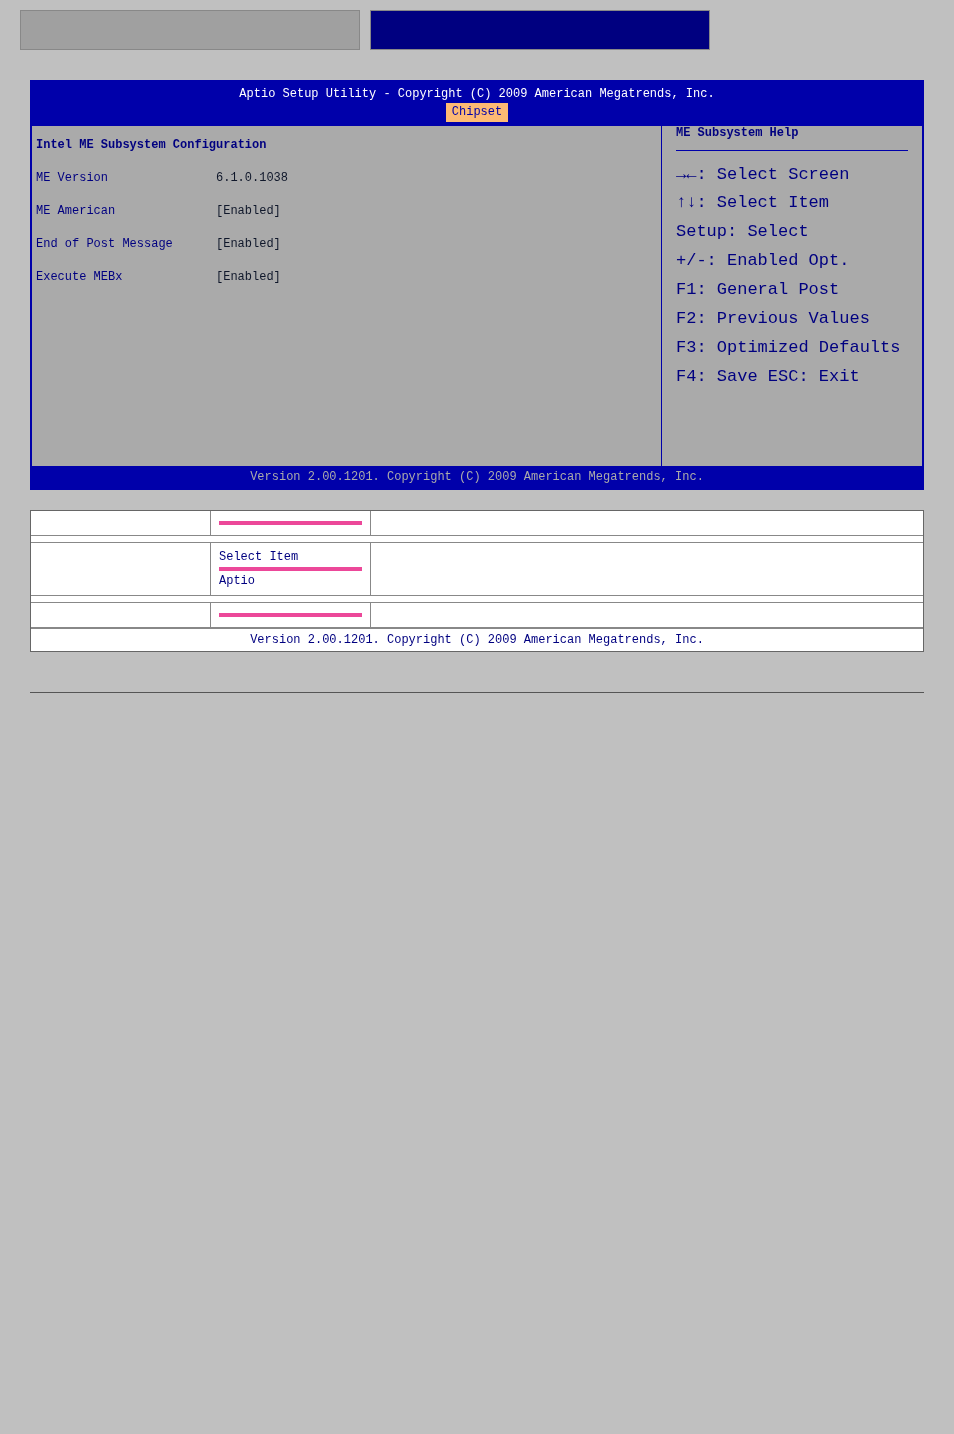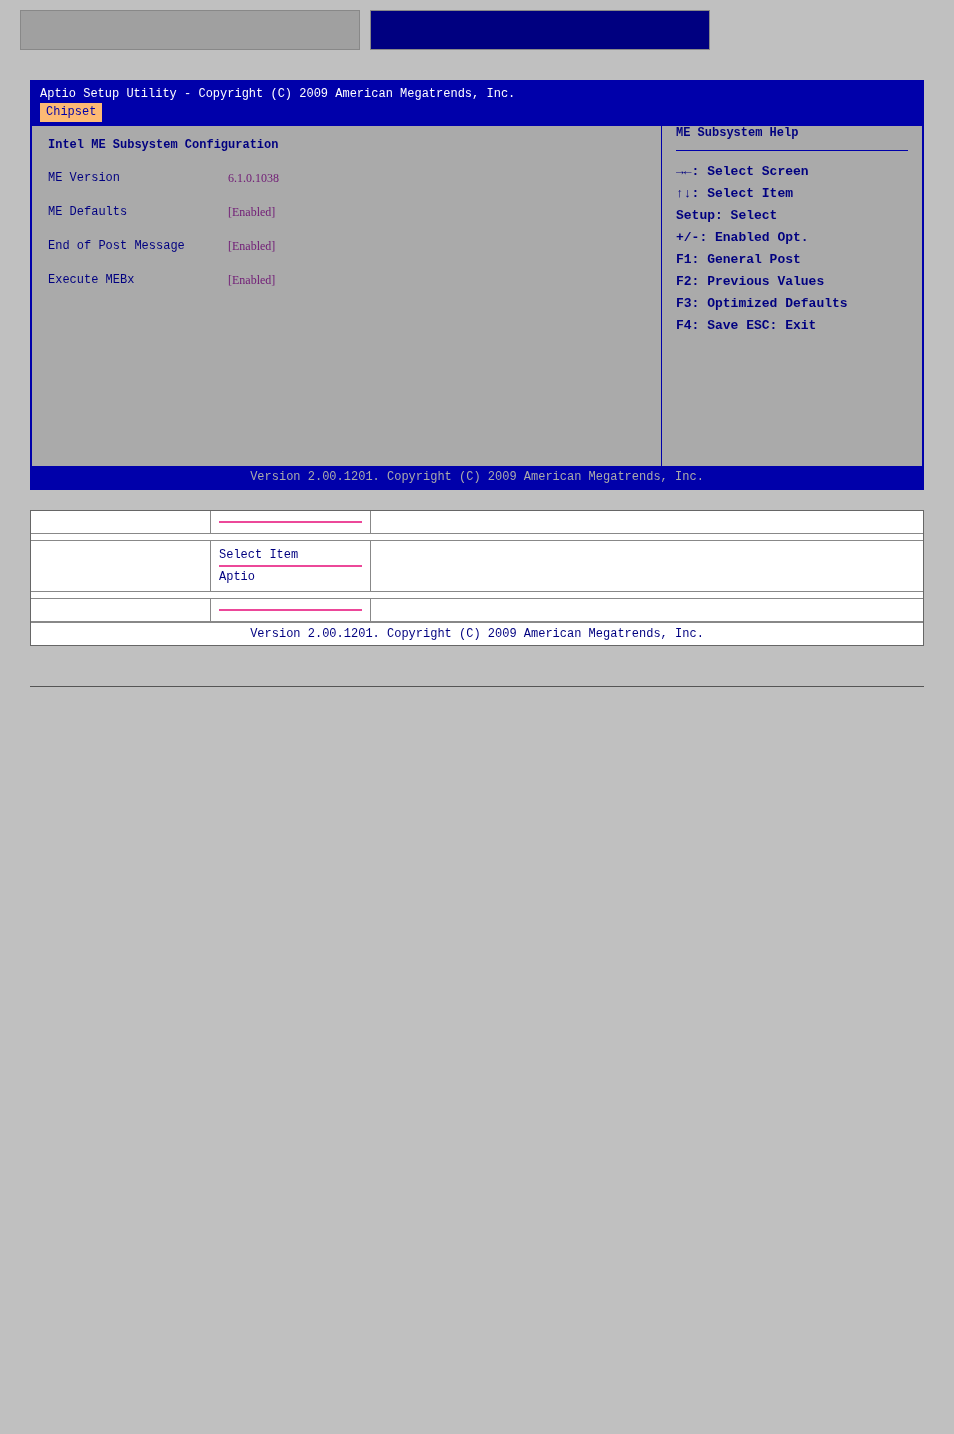--- a/index.html
+++ b/index.html
@@ -37,20 +37,21 @@
     .bios-container {
       margin: 20px 30px;
       border: 2px solid #0000aa;
       background: #0000aa;
     }
 
     
     .bios-title-bar {
       background: #0000aa;
       color: #ffffff;
+      text-align: center;
       padding: 4px 8px;
       font-size: 12px;
       line-height: 1.4;
     }
     .bios-title-bar .tab-highlight {
       background: #fdba74;
       color: #0000aa;
       padding: 1px 6px;
       display: inline-block;
     }
@@ -59,43 +60,42 @@
     .bios-content {
       display: flex;
       background: #aaaaaa;
       min-height: 340px;
     }
 
     
     .bios-left {
       flex: 1;
       background: #aaaaaa;
-      padding: 12px 16px;
+      padding: 12px 4px;
       color: #000080;
       border-right: 1px solid #0000aa;
     }
     .bios-left .section-title {
       color: #000080;
       font-weight: bold;
       margin-bottom: 12px;
       font-size: 12px;
     }
     .bios-setting-row {
       display: flex;
       margin-bottom: 4px;
       font-size: 12px;
       margin-top: 19px;
     }
     .bios-setting-row .setting-label {
       flex: 0 0 180px;
       color: #000080;
     }
     .bios-setting-row .setting-value {
-      color: #701a75;
-      font-family: Liberation Serif, serif;
+      color: #0f172a;
     }
     .bios-setting-group {
       margin-top: 8px;
     }
 
     
     .bios-right {
       flex: 0 0 260px;
       background: #aaaaaa;
       padding: 0 14px;
@@ -107,23 +107,22 @@
       font-weight: bold;
       margin-bottom: 10px;
     }
     .bios-divider {
       border: none;
       border-top: 1px solid #0000aa;
       margin: 10px 0;
     }
     .bios-shortcuts {
       color: #000080;
-      font-size: 13px;
+      font-size: 17px;
       line-height: 1.7;
-      font-weight: bold;
     }
 
     
     .bios-footer {
       background: #0000aa;
       color: #aaaaaa;
       text-align: center;
       padding: 4px 8px;
       font-size: 12px;
     }
@@ -147,21 +146,21 @@
       color: #000080;
       border-right: 1px solid #888;
     }
     .table-cell:last-child {
       border-right: none;
     }
     .cell-left { flex: 0 0 180px; }
     .cell-mid  { flex: 0 0 160px; }
     .cell-right { flex: 1; }
     .inner-row {
-      border-bottom: 2px solid #ec4899;
+      border-bottom: 4px solid #ec4899;
       padding: 3px 0;
       font-size: 12px;
       color: #000080;
     }
     .inner-row:last-child {
       border-bottom: none;
     }
 
     .table-footer-row {
       background: #ffffff;
@@ -198,21 +197,21 @@
     <div class="bios-left">
       <div class="section-title">Intel ME Subsystem Configuration</div>
 
       <div class="bios-setting-row">
         <span class="setting-label">ME Version</span>
         <span class="setting-value">6.1.0.1038</span>
       </div>
 
       <div class="bios-setting-group">
         <div class="bios-setting-row">
-          <span class="setting-label">ME Defaults</span>
+          <span class="setting-label">ME American</span>
           <span class="setting-value">[Enabled]</span>
         </div>
         <div class="bios-setting-row">
           <span class="setting-label">End of Post Message</span>
           <span class="setting-value">[Enabled]</span>
         </div>
         <div class="bios-setting-row">
           <span class="setting-label">Execute MEBx</span>
           <span class="setting-value">[Enabled]</span>
         </div>

